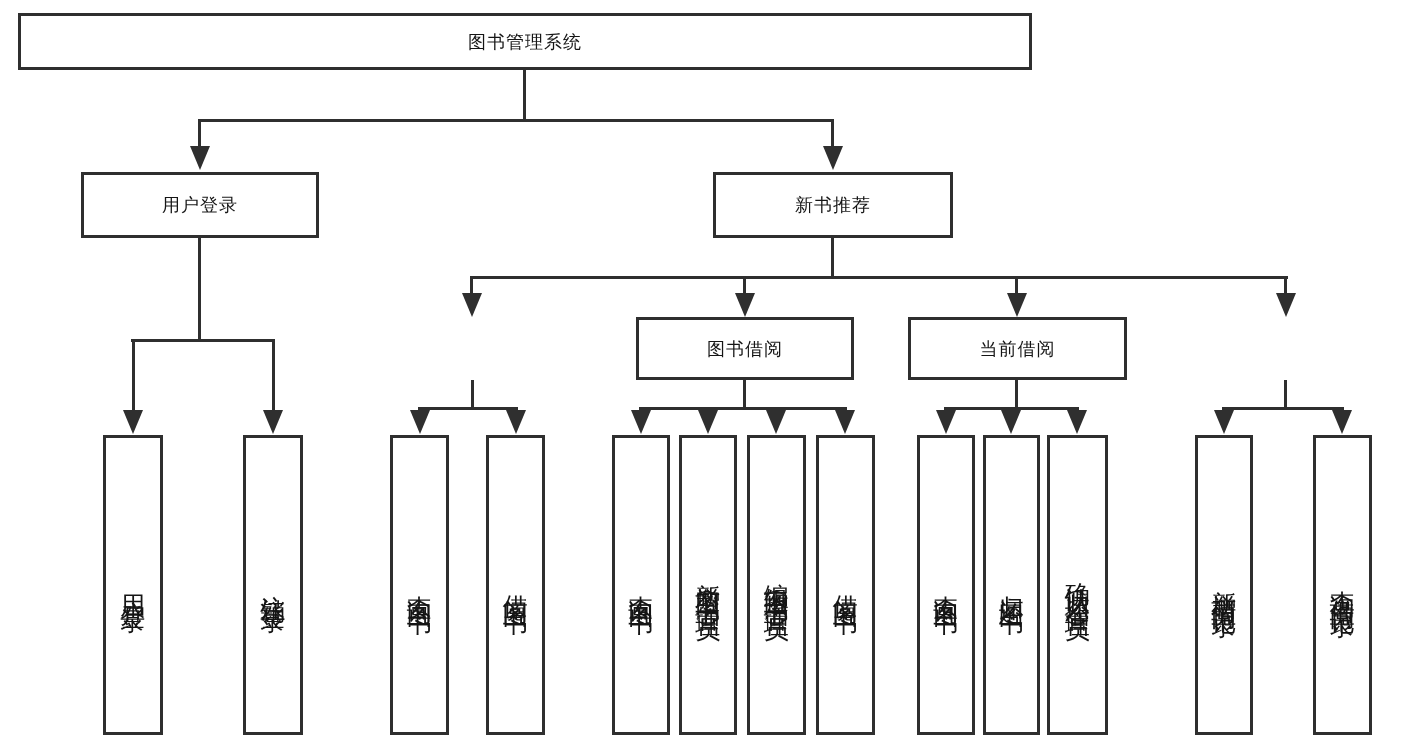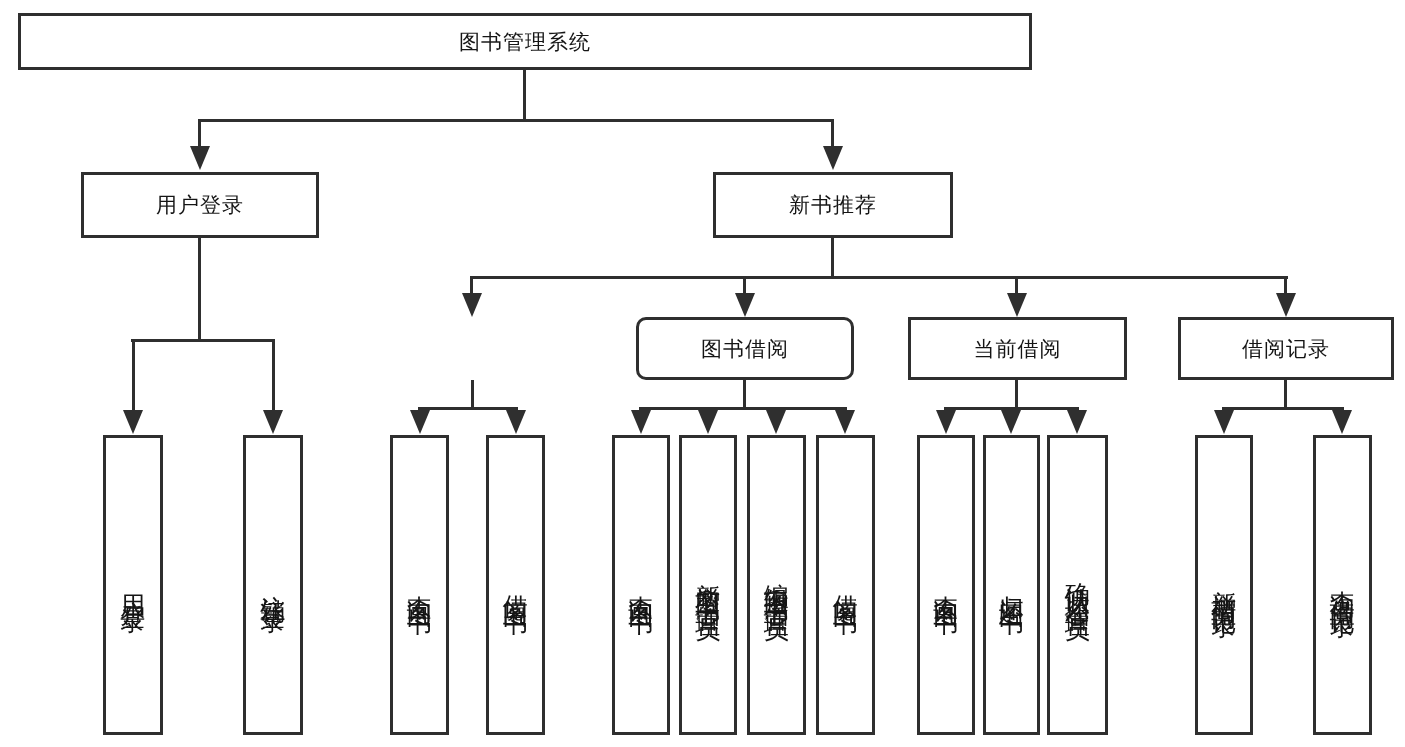--- a/index.html
+++ b/index.html
@@ -25,21 +25,21 @@
   
   .node{
     position:absolute;
     border:3px solid var(--line);
     background:#fff;
     display:flex;align-items:center;justify-content:center;
     box-sizing:border-box;
     color:var(--text);
   }
   .hlabel{
-    font-size:21px;
+    font-size:18px;
     letter-spacing:1px;
     color:var(--text);
     white-space:nowrap;
   }
   .leaf{
     position:absolute;
     top:435px;height:300px;
     border:3px solid var(--line);
     background:#fff;
     display:flex;align-items:center;justify-content:center;
@@ -123,31 +123,28 @@
 
   <div class="node" style="left:81px;top:172px;width:238px;height:66px;">
     <span class="hlabel">用户登录</span>
   </div>
 
   <div class="node" style="left:713px;top:172px;width:240px;height:66px;">
     <span class="hlabel">新书推荐</span>
   </div>
 
 
-  <div class="node" style="left:636px;top:317px;width:218px;height:63px;border-radius:10px;">
+  <div class="node" style="left:636px;top:317px;width:218px;height:63px;">
     <span class="hlabel">图书借阅</span>
   </div>
 
   <div class="node" style="left:908px;top:317px;width:219px;height:63px;">
     <span class="hlabel">当前借阅</span>
   </div>
 
-  <div class="node" style="left:1178px;top:317px;width:216px;height:63px;">
-    <span class="hlabel">借阅记录</span>
-  </div>
 
   <div class="leaf" style="left:103px;width:60px;">
     <span class="vtext">用户登录</span>
   </div>
   <div class="leaf" style="left:243px;width:60px;">
     <span class="vtext">注销登录</span>
   </div>
 
   <div class="leaf" style="left:390px;width:59px;">
     <span class="vtext">查询图书</span>

